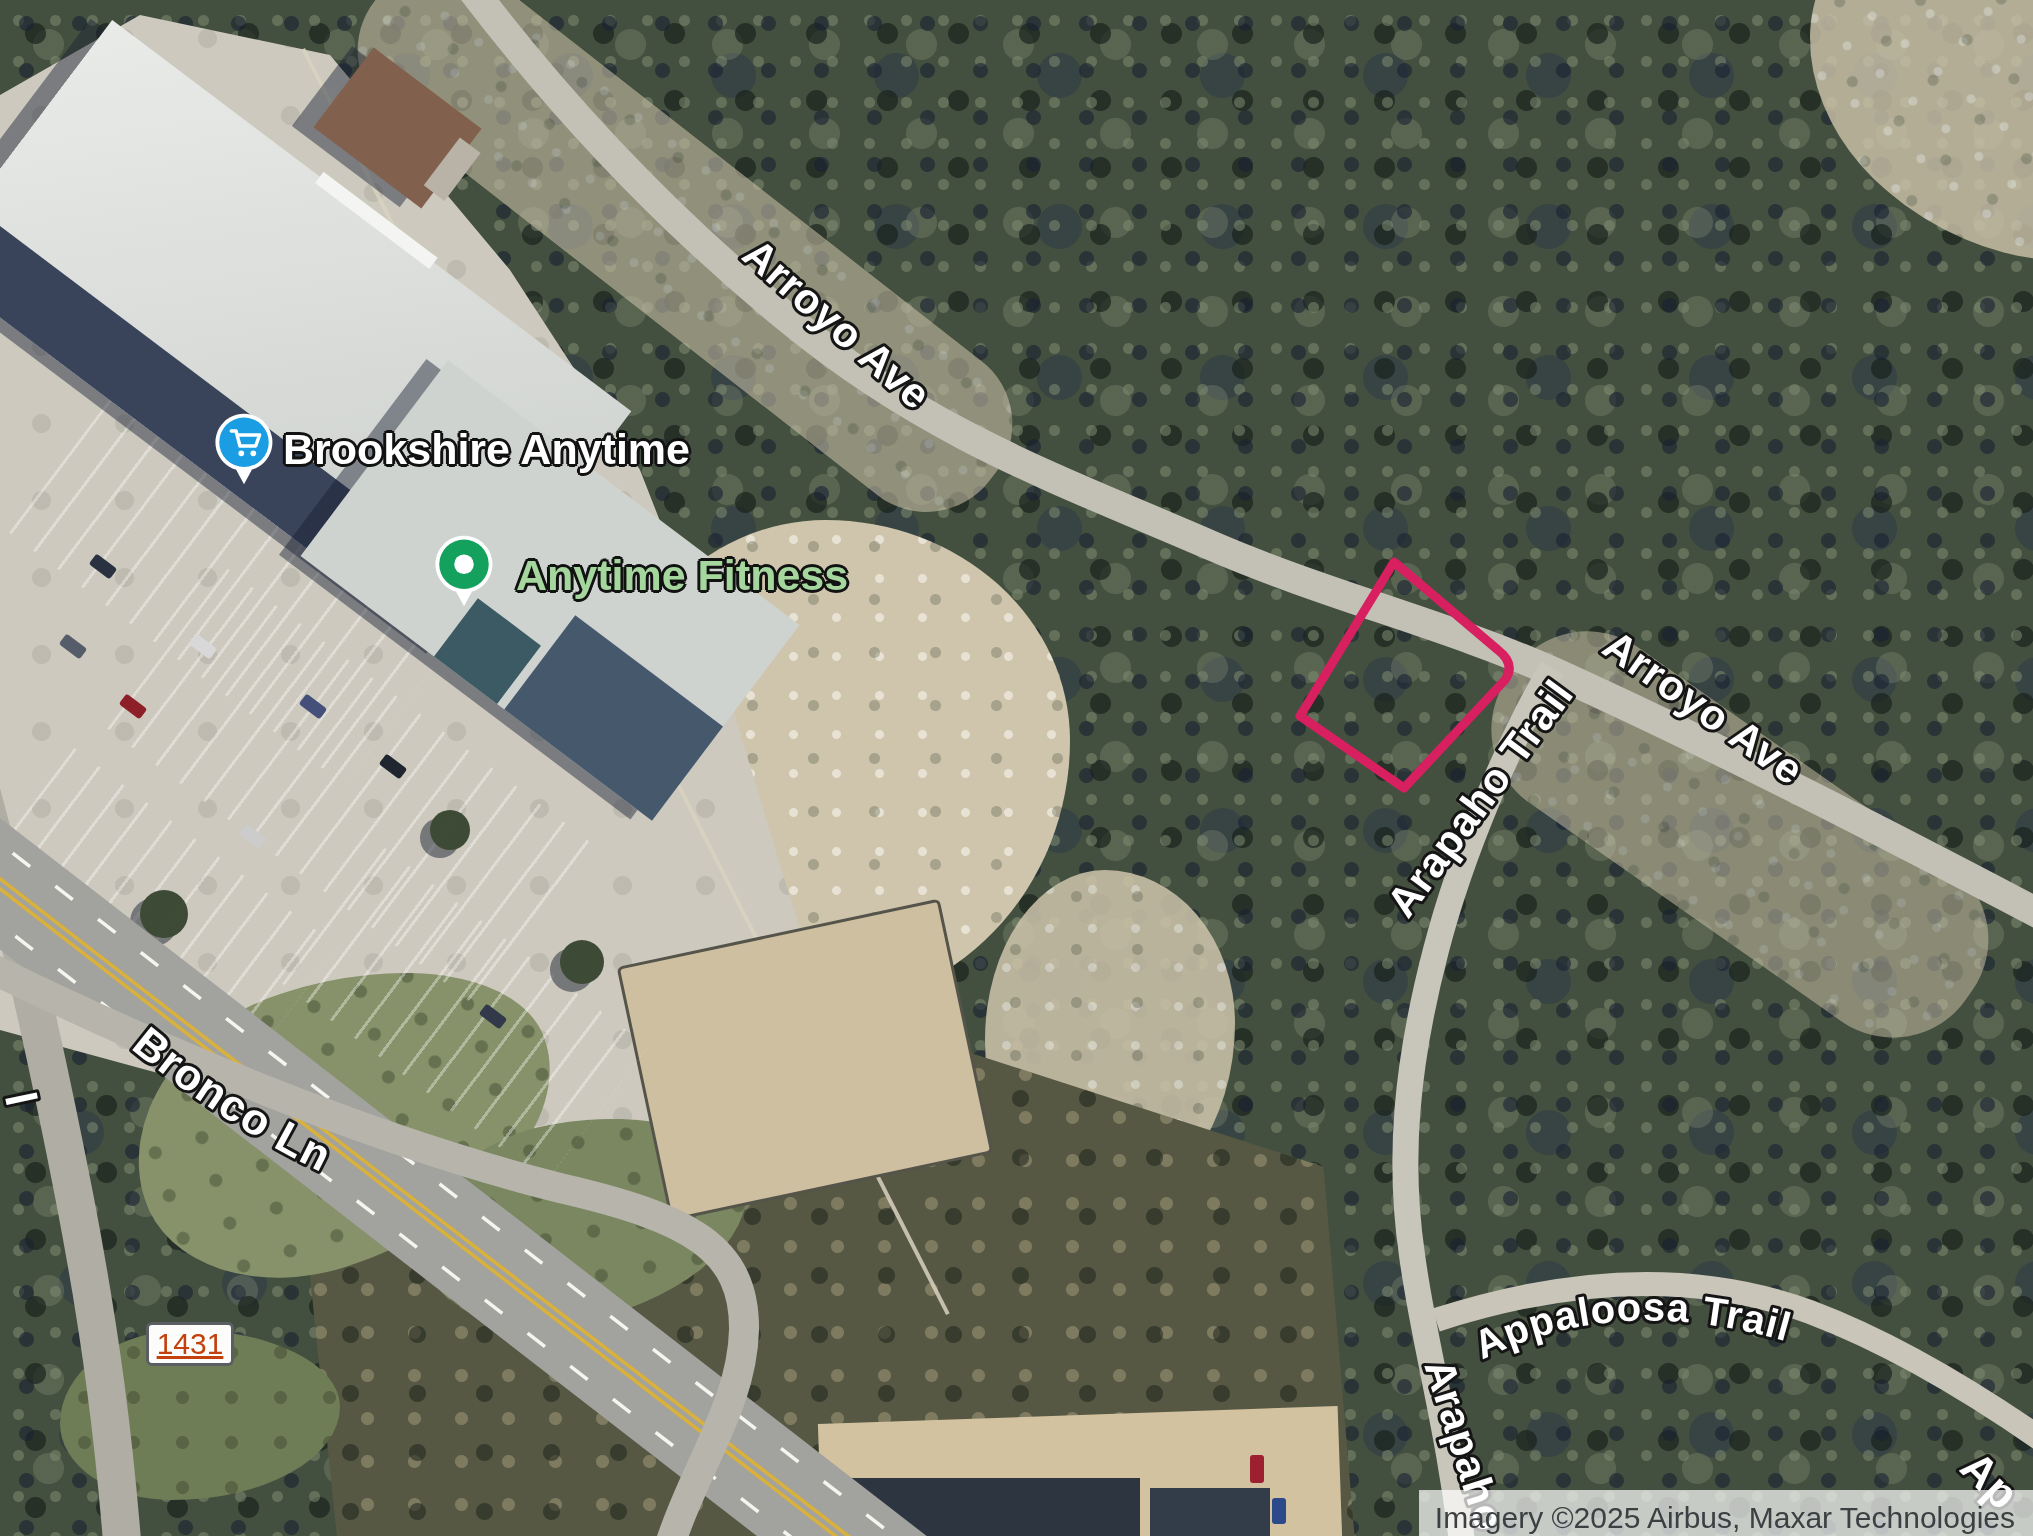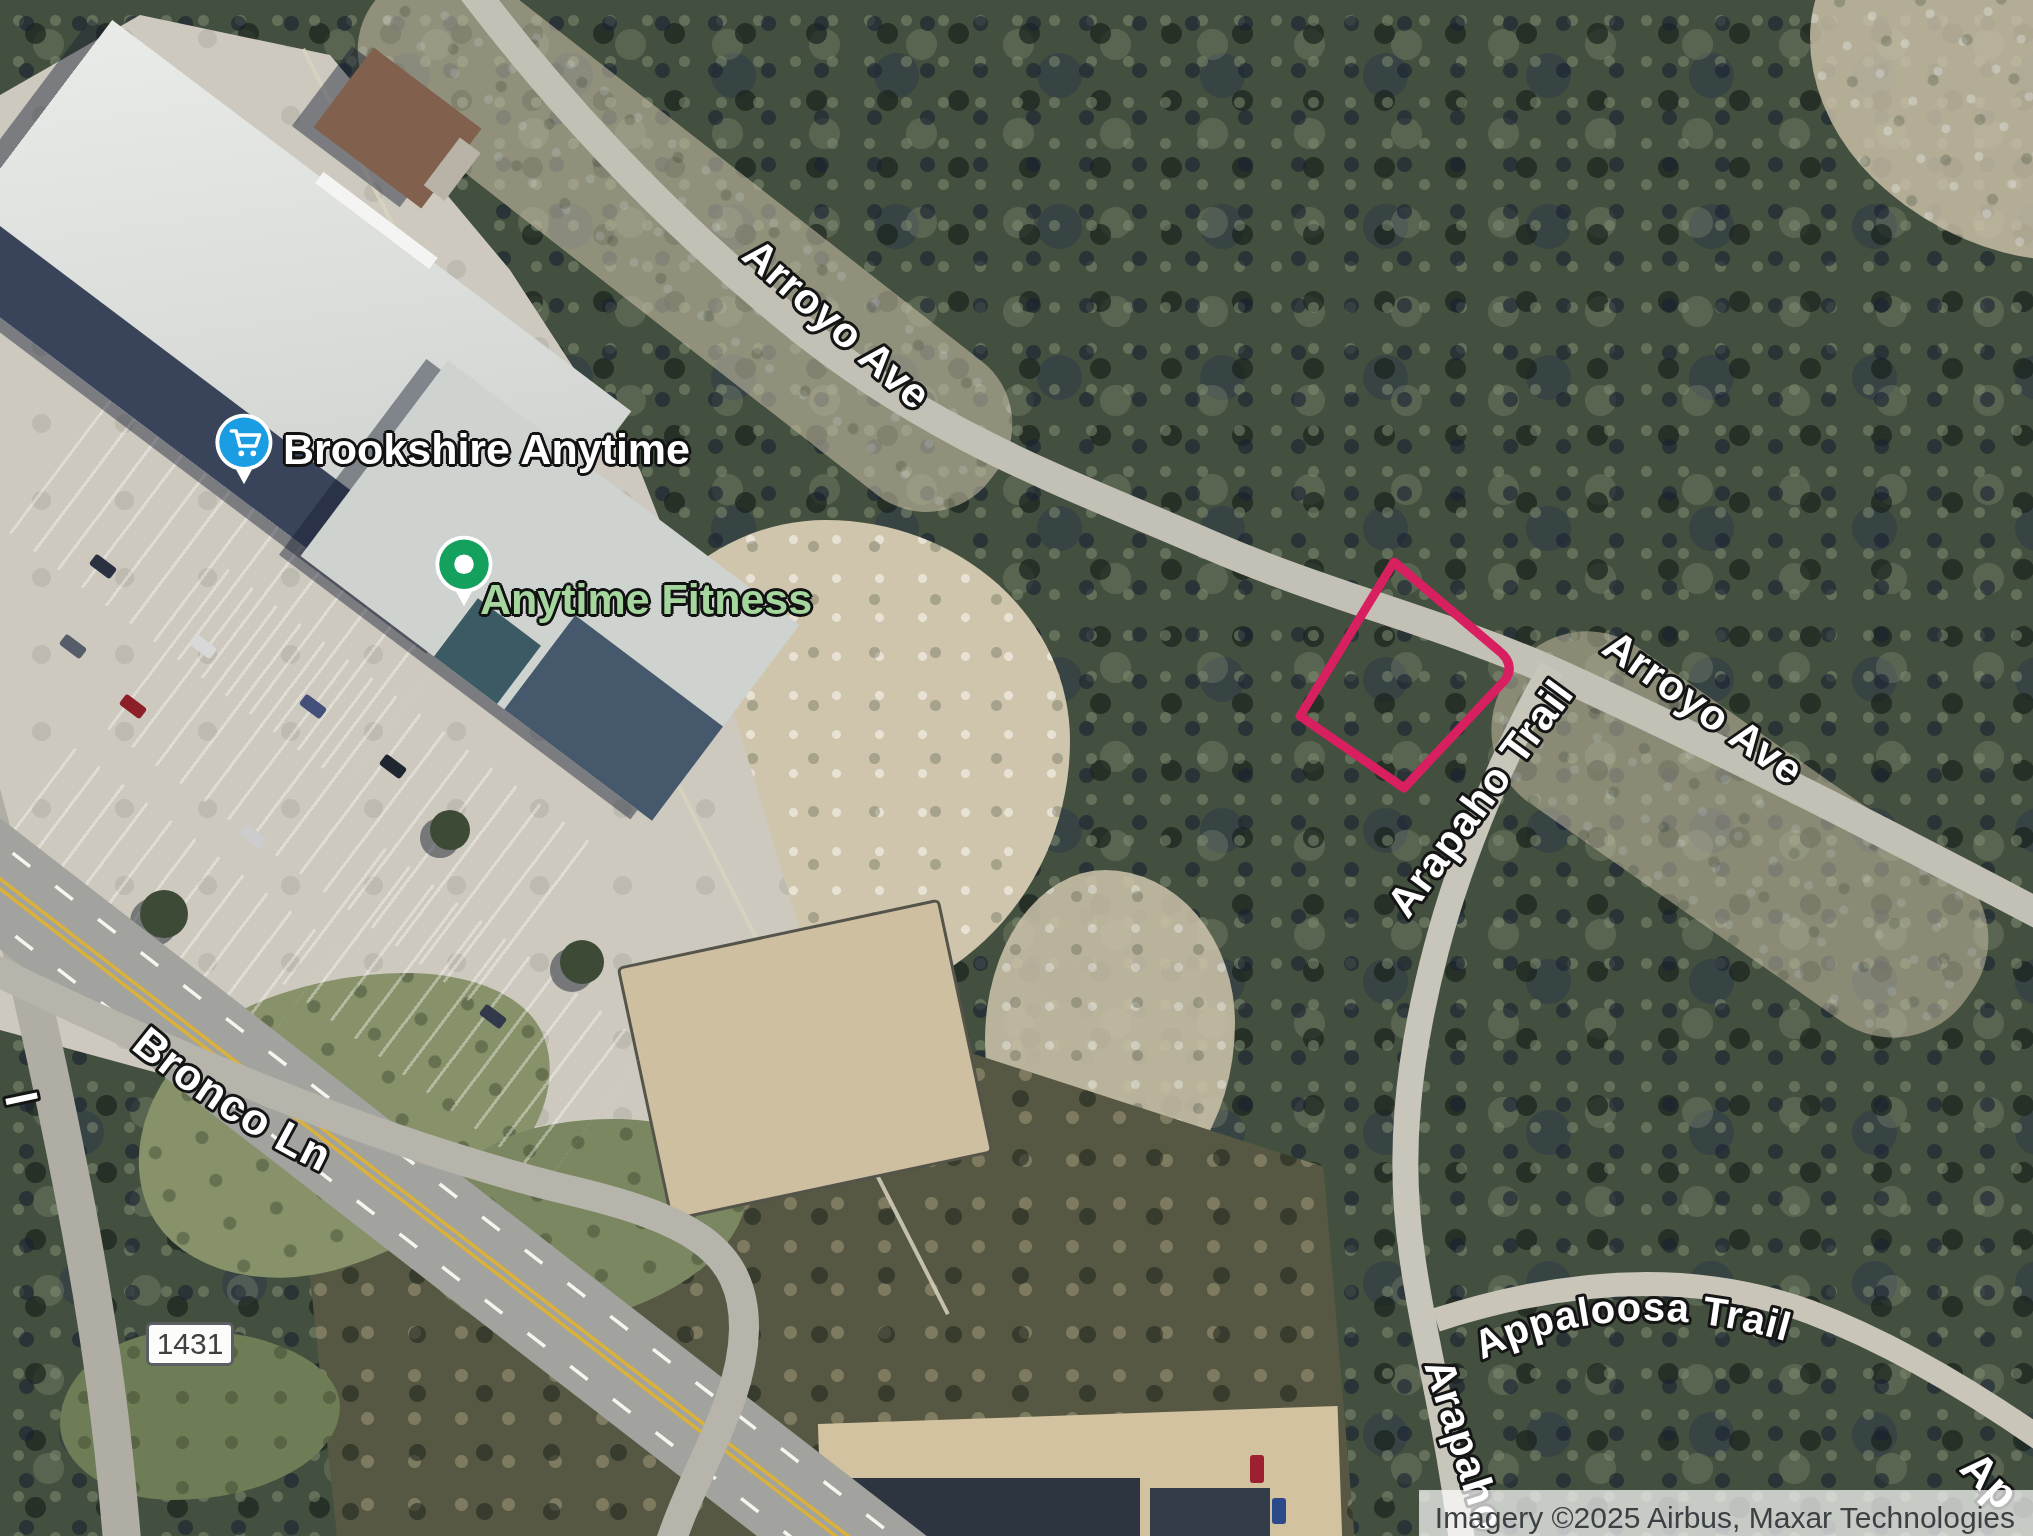--- a/index.html
+++ b/index.html
@@ -45,22 +45,22 @@
     fill:#ffffff;stroke:#151515;stroke-width:6px;paint-order:stroke;
     stroke-linejoin:round;letter-spacing:1px;}
 
   
   .poi-text{font-weight:700;font-size:43px;line-height:1;white-space:nowrap;
     text-shadow:-2px -2px 0 #121212,2px -2px 0 #121212,-2px 2px 0 #121212,2px 2px 0 #121212,
                 0 -3px 0 #121212,0 3px 0 #121212,-3px 0 0 #121212,3px 0 0 #121212;}
 
   
   .shield{left:146px;top:1322px;width:88px;height:44px;background:#fcfcfb;
-    border:3px solid #5b5e63;border-radius:6px;color:#404040;font-size:30px;
-    display:flex;align-items:center;justify-content:center;font-weight:400;}
+    border:3px solid #5b5e63;border-radius:6px;color:#c2410c;font-size:30px;
+    display:flex;align-items:center;justify-content:center;font-weight:400;text-decoration:underline;}
   .attrib{right:0;bottom:0;height:46px;background:rgba(255,255,255,.70);
     color:#3c4043;font-size:30px;display:flex;align-items:center;
     padding:10px 18px 0 16px;white-space:nowrap;}
 </style>
 </head>
 <body>
 
 <div class="stage">
 
   <div class="forest"></div>
@@ -166,19 +166,19 @@
     <circle cx="18.2" cy="27.4" r="1.9" fill="#ffffff"></circle>
     <circle cx="26.2" cy="27.4" r="1.9" fill="#ffffff"></circle>
   </svg>
   <div class="poi-text" style="left:283px;top:428px;color:#ffffff;">Brookshire Anytime</div>
 
   <svg style="left:434px;top:534px;" width="60" height="74" viewBox="0 0 40 49">
     <path d="M20 1 A19 19 0 1 1 19.9 1 Z M13.5 36 L26.5 36 L20 48 Z" fill="#ffffff"></path>
     <circle cx="20" cy="20" r="16.5" fill="#14a15e"></circle>
     <circle cx="20" cy="20" r="6.5" fill="#ffffff"></circle>
   </svg>
-  <div class="poi-text" style="left:480px;top:554px;color:#a5d69d;margin-top:24px;">Anytime Fitness</div>
+  <div class="poi-text" style="left:516px;top:554px;color:#a5d69d;">Anytime Fitness</div>
 
   <div class="shield">1431</div>
 
   <div class="attrib">Imagery ©2025 Airbus, Maxar Technologies</div>
 
 </div>
 
 </body></html>

